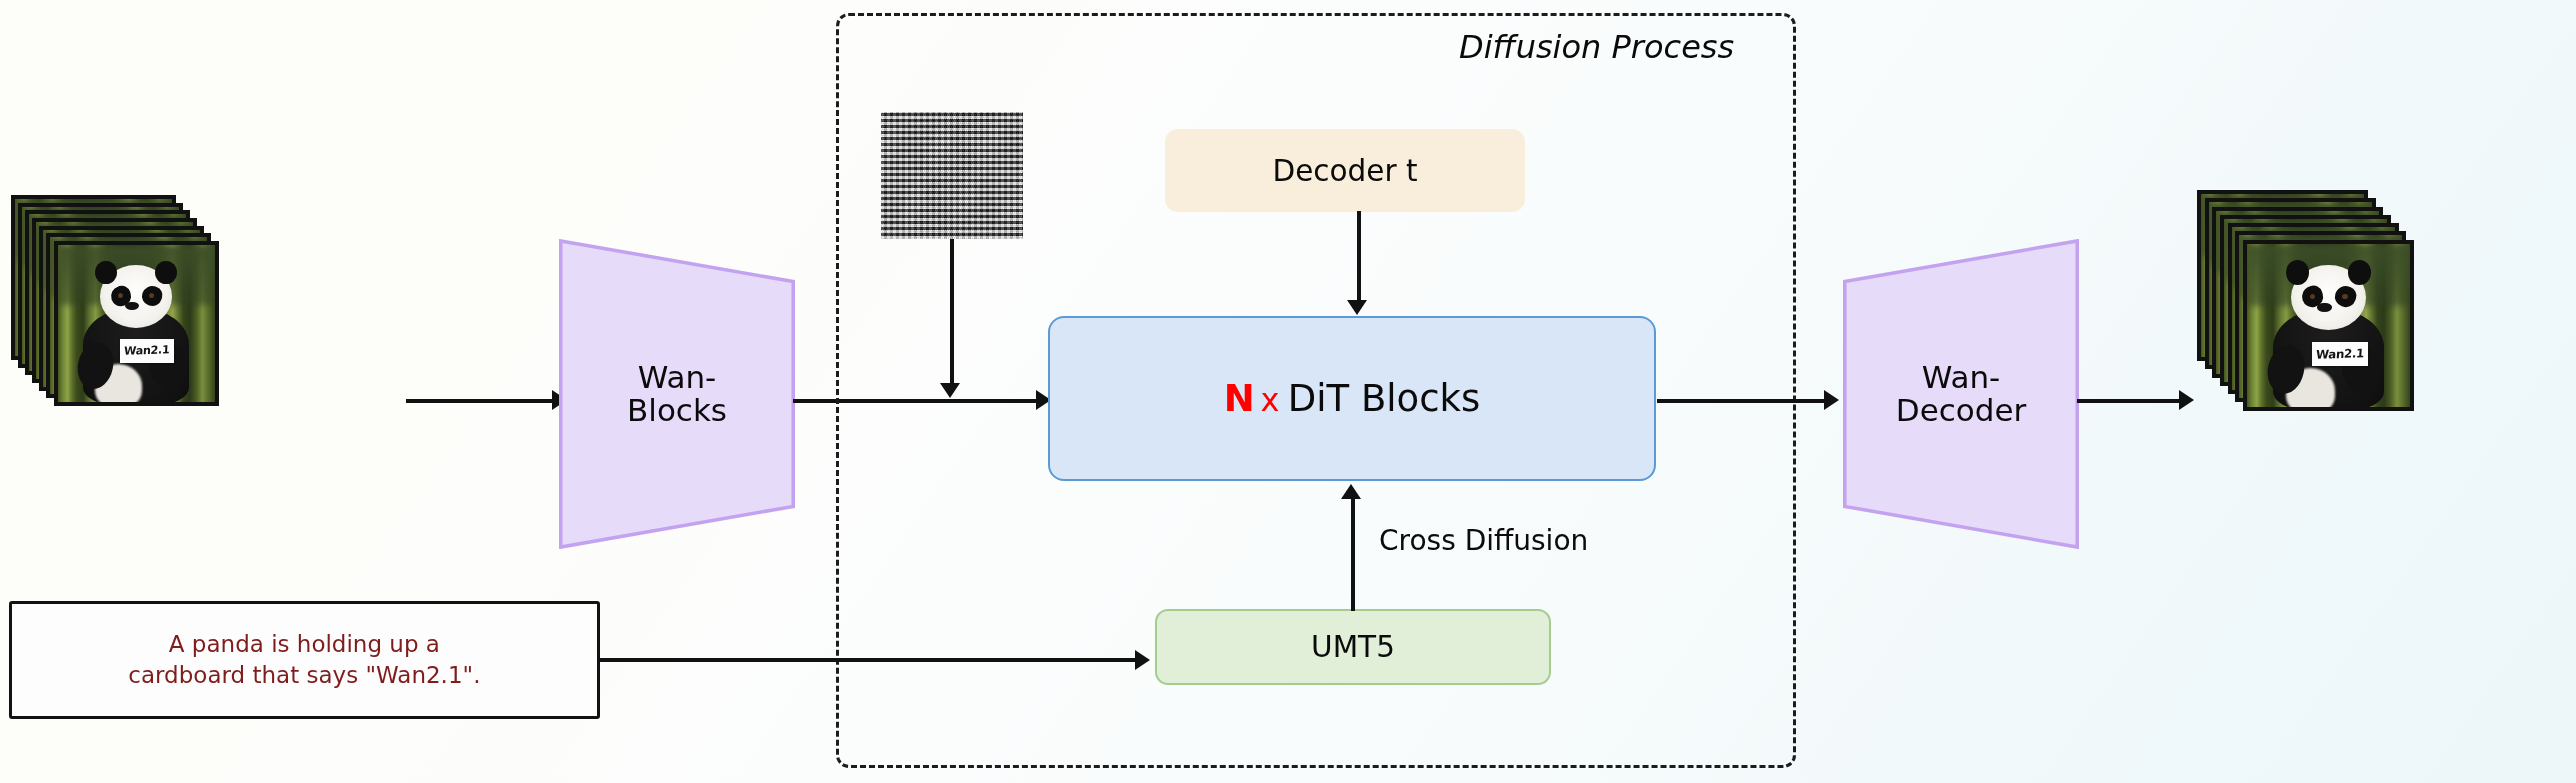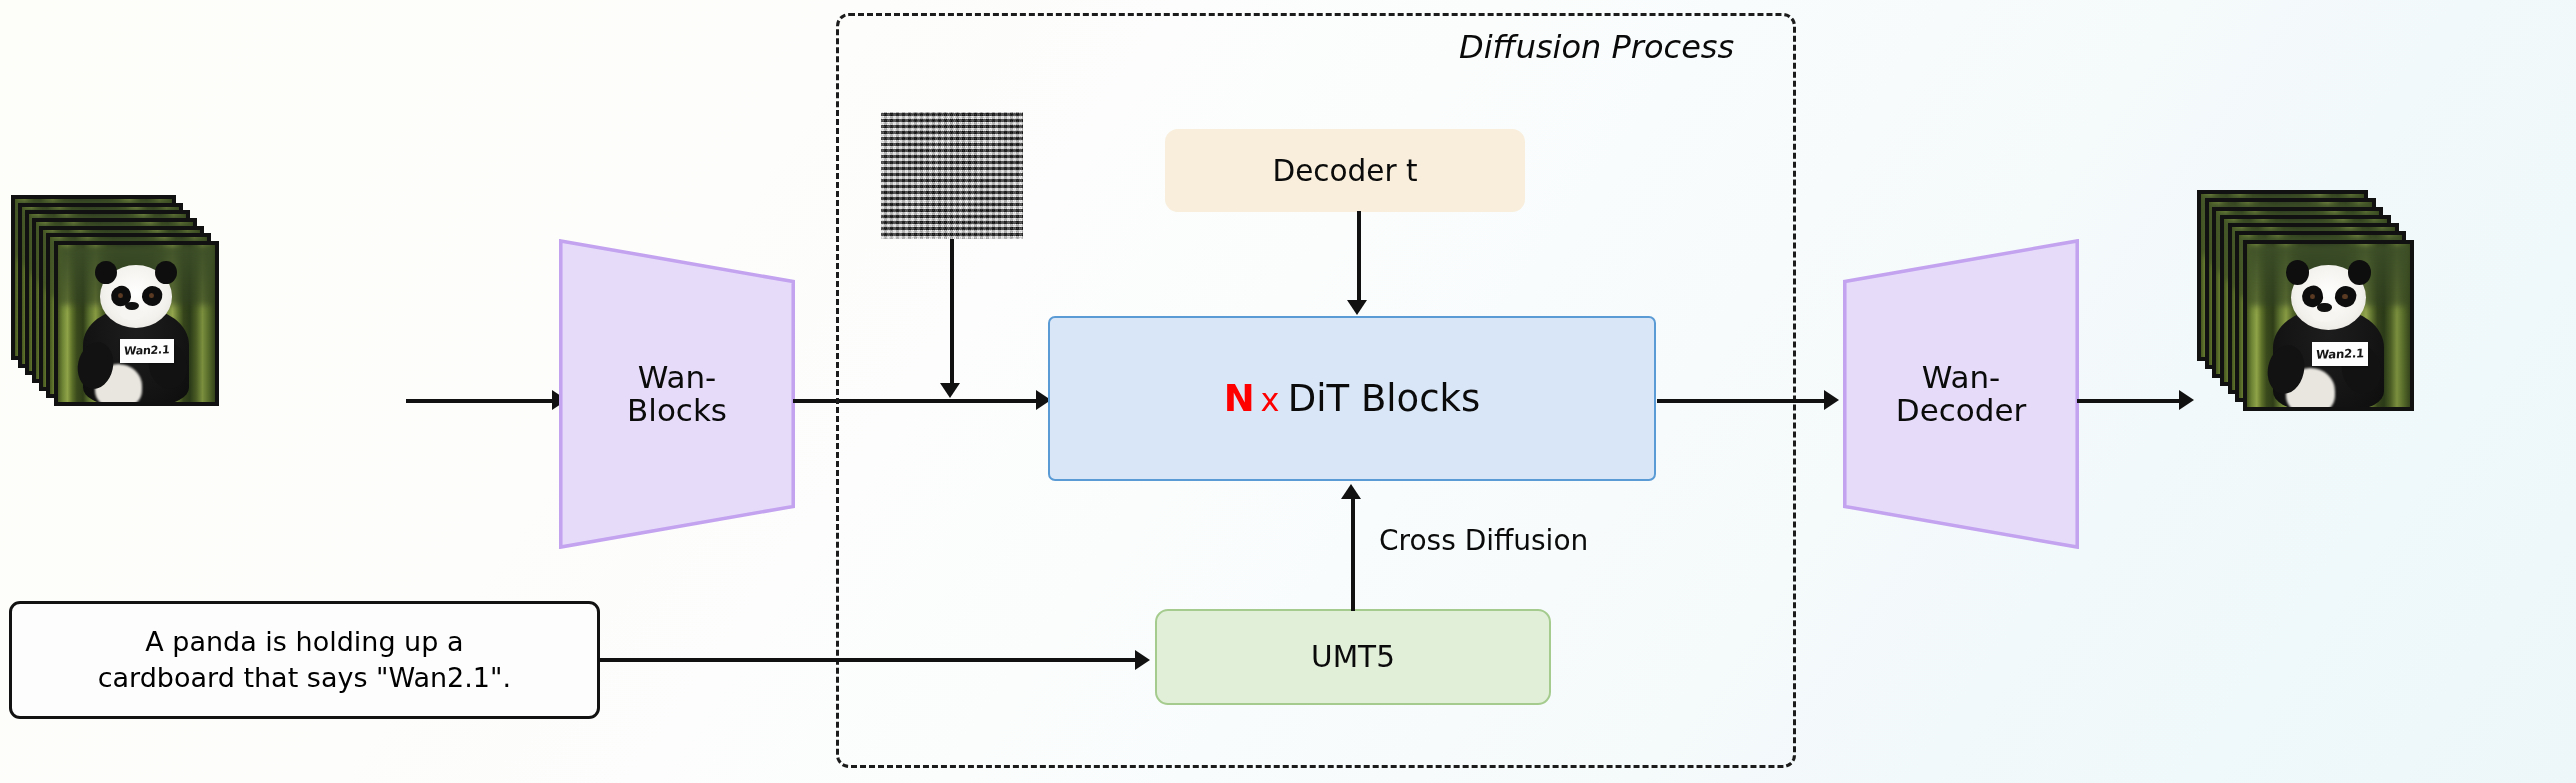--- a/index.html
+++ b/index.html
@@ -145,21 +145,21 @@
   
   .rbox {
     position: absolute;
     box-sizing: border-box;
     display: flex; align-items: center; justify-content: center;
     text-align: center;
   }
   .box-dit {
     background: #d9e6f7;
     border: 2.4px solid #5b9bd5;
-    border-radius: 7px;
+    border-radius: 16px;
     font-size: 37px;
     color: #0b0b0b;
   }
   .box-dit .nx { color: #ff0000; font-weight: 700; }
   .box-dit .xx { color: #ff0000; font-weight: 400; font-size: 32px; }
   .box-timestep {
     background: #f8eedb;
     border-radius: 13px;
     font-size: 29.5px;
     color: #0b0b0b;
@@ -167,23 +167,23 @@
   .box-umt5 {
     background: #e1efd9;
     border: 2.4px solid #a5cc8e;
     border-radius: 13px;
     font-size: 29.5px;
     color: #0b0b0b;
   }
   .box-prompt {
     background: #fdfdfd;
     border: 3px solid #121212;
-    border-radius: 11px;
-    font-size: 27px;
-    color: #000000;
+    border-radius: 3px;
+    font-size: 23px;
+    color: #7f1d1d;
     line-height: 1.35;
     padding: 0 10.6px;
   }
 
   
   .dash-box {
     position: absolute;
     border: 3px dashed #1c1c1c;
     border-radius: 13px;
     box-sizing: border-box;
@@ -437,21 +437,21 @@
 
   <div class="rbox box-dit" style="left:1048px; top:316px; width:608px; height:165px;">
     <span>
       <span class="nx">N</span><span class="xx" style="margin:0 8.3px 0 5.9px;">x</span><span>DiT Blocks</span>
     </span>
   </div>
 
   <div class="hline" style="left:1657px; top:399px; width:171px;"></div>
   <div class="arrow-r" style="left:1824px; top:390px;"></div>
 
-  <div class="rbox box-umt5" style="left:1155px; top:609px; width:396px; height:96px;">
+  <div class="rbox box-umt5" style="left:1155px; top:609px; width:396px; height:76px;">
     <span>UMT5</span>
   </div>
 
   <div class="vline" style="left:1351px; top:499px; height:112px;"></div>
   <div class="arrow-u" style="left:1341px; top:484px;"></div>
   <div class="edge-label" style="left:1379px; top:524px;">Cross Diffusion</div>
 
   <div class="rbox box-prompt" style="left:8.9px; top:601px; width:591px; height:118px; flex-direction:column;">
     <span>A panda is holding up a</span>
     <span>cardboard that says "Wan2.1".</span>

